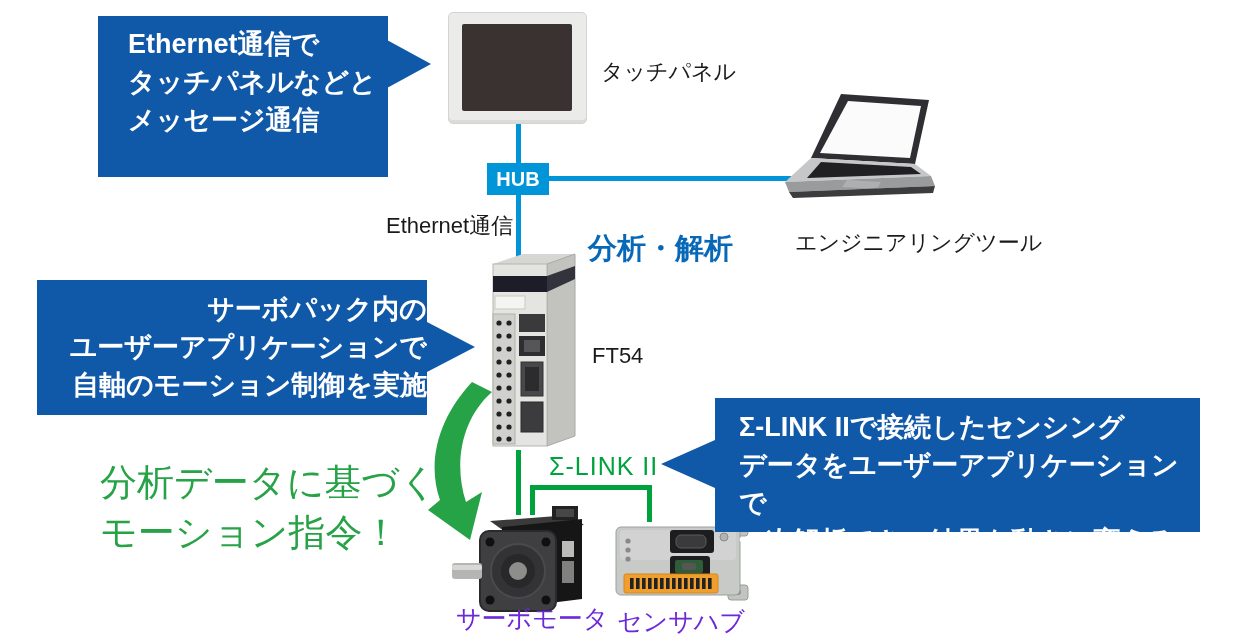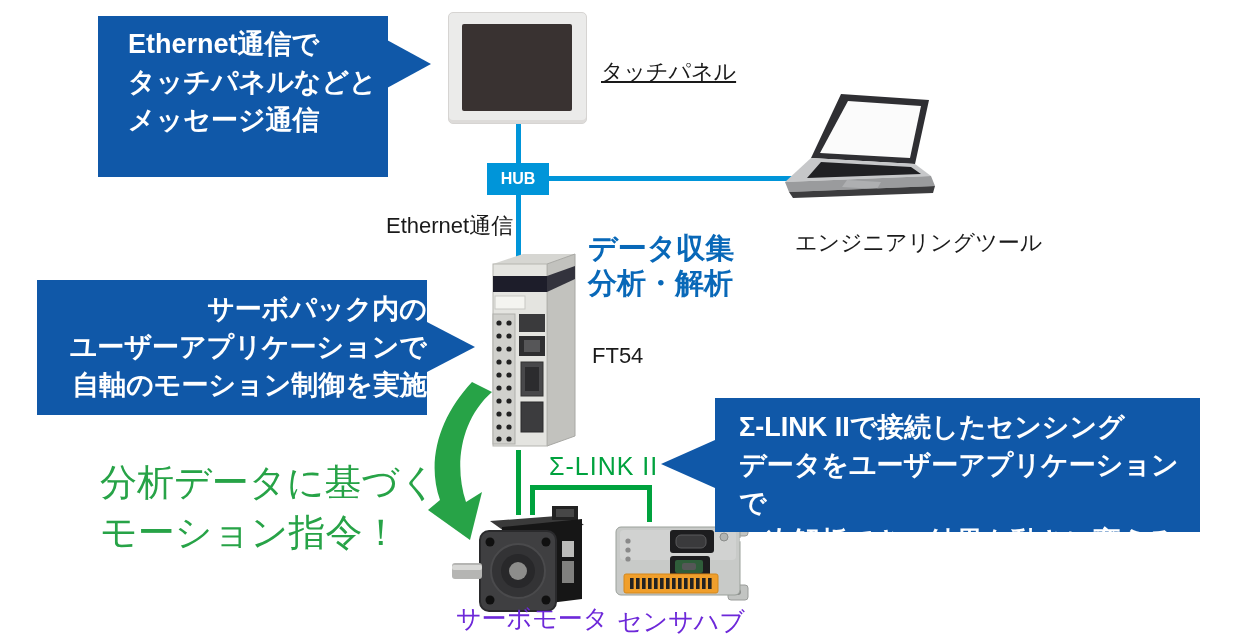--- a/index.html
+++ b/index.html
@@ -13,21 +13,21 @@
     background:#1058a8;color:#ffffff;font-weight:bold;font-size:27px;line-height:38px;
     box-sizing:border-box;
   }
   .tri-right{width:0;height:0;border-top:25px solid transparent;border-bottom:25px solid transparent;border-left:48px solid #1058a8;}
   .tri-left{width:0;height:0;border-top:24px solid transparent;border-bottom:24px solid transparent;border-right:54px solid #1058a8;}
   
   .line-blue{background:#0095d9;}
   .line-green{background:#00a23e;}
   
   .hub{
-    background:#0095d9;color:#ffffff;font-weight:bold;font-size:16px;
+    background:#0095d9;color:#ffffff;font-weight:bold;font-size:20px;
     display:flex;align-items:center;justify-content:center;
   }
   
   .lbl{color:#1a1a1a;font-size:22px;white-space:nowrap;}
   .lbl-lg{color:#6d28d9;font-size:24px;white-space:nowrap;text-align:center;}
   .heading-blue{color:#0868b8;font-weight:bold;font-size:29px;line-height:35px;white-space:nowrap;}
   .green-big{color:#27a347;font-weight:normal;font-size:37px;line-height:50px;white-space:nowrap;}
   .sigma-label{color:#00a23e;font-size:25px;font-weight:500;letter-spacing:1px;white-space:nowrap;}
   
   .touchpanel{background:#ebebea;border:1px solid #d6d4d2;border-radius:5px;box-shadow:inset 0 -3px 0 #dddbd9;}
@@ -43,21 +43,21 @@
   <div class="abs line-blue" style="left:516px;top:195px;width:5px;height:127px;"></div>
 
   <div class="abs line-green" style="left:516px;top:450px;width:5px;height:65px;"></div>
   <div class="abs line-green" style="left:530px;top:485px;width:122px;height:5px;"></div>
   <div class="abs line-green" style="left:530px;top:485px;width:5px;height:30px;"></div>
   <div class="abs line-green" style="left:647px;top:485px;width:5px;height:37px;"></div>
 
   <div class="abs touchpanel" style="left:448px;top:12px;width:137px;height:110px;">
     <div class="touchpanel-screen"></div>
   </div>
-  <div class="abs lbl" style="left:601px;top:57px;text-decoration:underline;">タッチパネル</div>
+  <div class="abs lbl" style="left:601px;top:57px;">タッチパネル</div>
 
   <div class="abs hub" style="left:487px;top:163px;width:62px;height:32px;">
     <span>HUB</span>
   </div>
 
   <div class="abs lbl" style="left:386px;top:211px;">Ethernet通信</div>
 
   <svg class="abs" style="left:763px;top:92px;" width="192" height="126" viewBox="0 0 192 126">
     <polygon points="78,2 166,8 152,72 48,66" fill="#2f2f33"></polygon>
     <polygon points="85,9 158,14 147,66 57,61" fill="#fbfbfb"></polygon>
@@ -101,21 +101,20 @@
     </g>
     <rect x="42" y="64" width="26" height="18" fill="#3a3a3c"></rect>
     <rect x="42" y="86" width="26" height="20" fill="#2e2e30"></rect>
     <rect x="47" y="90" width="16" height="12" fill="#565658"></rect>
     <rect x="44" y="112" width="22" height="34" fill="#48484a" stroke="#333333" stroke-width="1"></rect>
     <rect x="48" y="117" width="14" height="24" fill="#2c2c2e"></rect>
     <rect x="44" y="152" width="22" height="30" fill="#3c3c3e" stroke="#2a2a2c" stroke-width="1"></rect>
   </svg>
 
   <div class="abs heading-blue" style="left:588px;top:231px;">
-    <div>データ収集</div>
     <div>分析・解析</div>
   </div>
 
   <div class="abs lbl" style="left:592px;top:342px;line-height:27px;">
     <div>FT54</div>
   </div>
 
   <div class="abs sigma-label" style="left:549px;top:452px;">Σ-LINK II</div>
 
   <svg class="abs" style="left:452px;top:503px;" width="150" height="125" viewBox="0 0 150 125">

